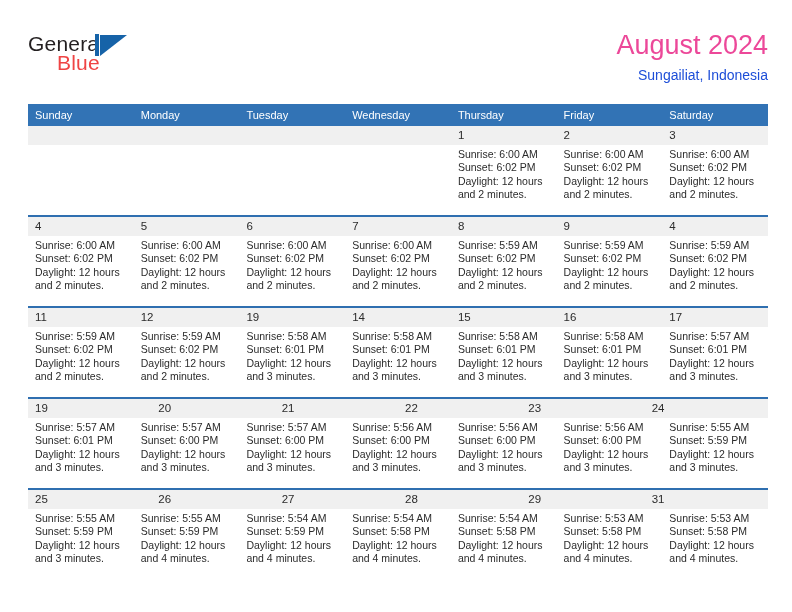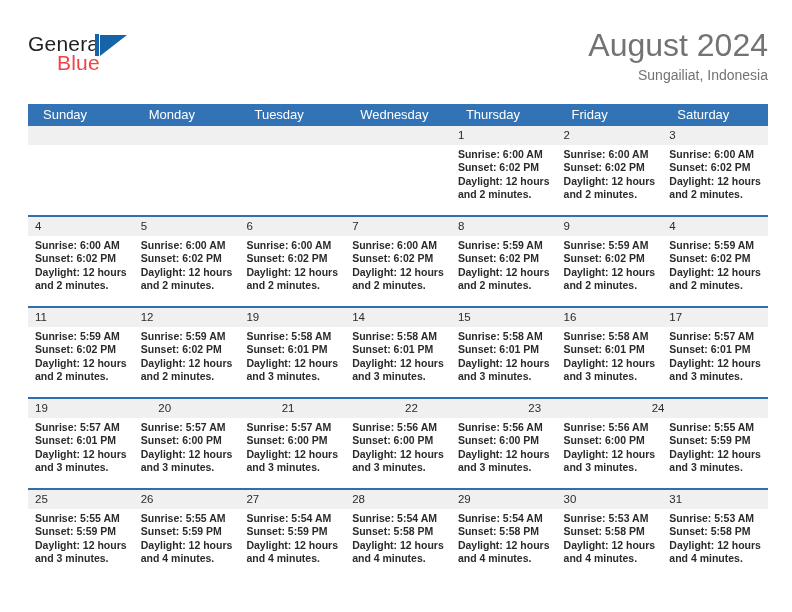--- a/index.html
+++ b/index.html
@@ -81,52 +81,52 @@
     border-right: 27px solid transparent;
   }
 
   .title-block {
     position: absolute;
     right: 0;
     top: 0;
     text-align: right;
   }
   .cal-title {
-    font-size: 32px;
-    color: #737373;
+    font-size: 27px;
+    color: #ec4899;
     line-height: 34px;
     white-space: nowrap;
   }
   .cal-subtitle {
     font-size: 14px;
-    color: #737373;
+    color: #1d4ed8;
     line-height: 22px;
     margin-top: 2px;
     white-space: nowrap;
   }
 
   
   .calendar {
     position: absolute;
     left: 28px;
     top: 104px;
     width: 740px;
   }
 
   .dow-row {
     display: flex;
     background: #3273b5;
     height: 22px;
   }
   .dow-cell {
     flex: 1 1 0;
-    font-size: 13px;
+    font-size: 11px;
     color: #ffffff;
     line-height: 22px;
-    padding-left: 15px;
+    padding-left: 7px;
     box-sizing: border-box;
     white-space: nowrap;
   }
 
   .week {
     position: relative;
     border-top: 2px solid #2f6fb0;
   }
   .week:first-of-type {
     border-top: none;
@@ -146,21 +146,20 @@
   }
   .week-body {
     display: flex;
     background: #ffffff;
     height: 70px;
   }
   .info-cell {
     flex: 1 1 0;
     padding: 3px 6px 0 7px;
     box-sizing: border-box;
-    font-weight: bold;
   }
   .info-line {
     font-size: 10.5px;
     line-height: 13.4px;
     color: #2b2b2b;
     white-space: nowrap;
   }
 </style>
 </head>
 <body>
@@ -395,21 +394,20 @@
             </div>
           </div>
         </div>
         <div class="week">
           <div class="week-numbers">
             <div class="num-cell">25</div>
             <div class="num-cell">26</div>
             <div class="num-cell">27</div>
             <div class="num-cell">28</div>
             <div class="num-cell">29</div>
-            <div class="num-cell">30</div>
             <div class="num-cell">31</div>
           </div>
           <div class="week-body">
             <div class="info-cell">
               <div class="info-line">Sunrise: 5:55 AM</div>
               <div class="info-line">Sunset: 5:59 PM</div>
               <div class="info-line">Daylight: 12 hours</div>
               <div class="info-line">and 3 minutes.</div>
             </div>
             <div class="info-cell">

